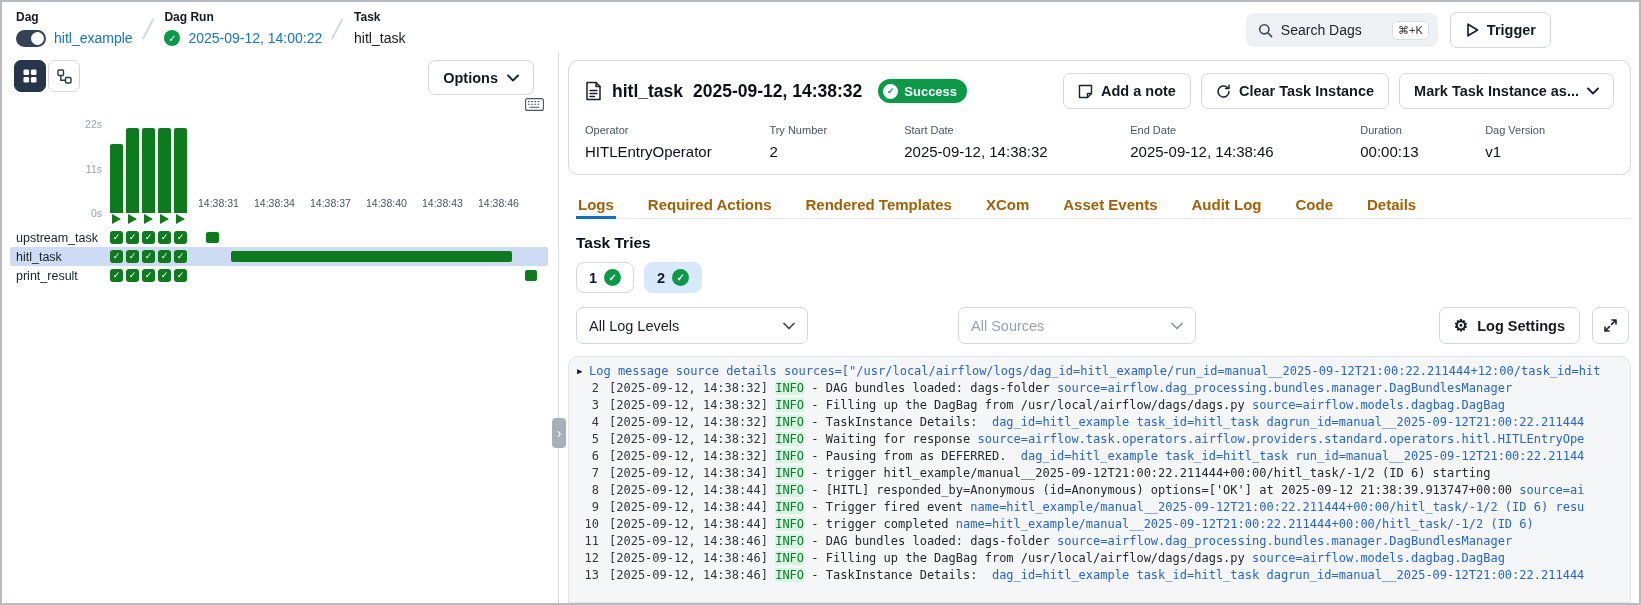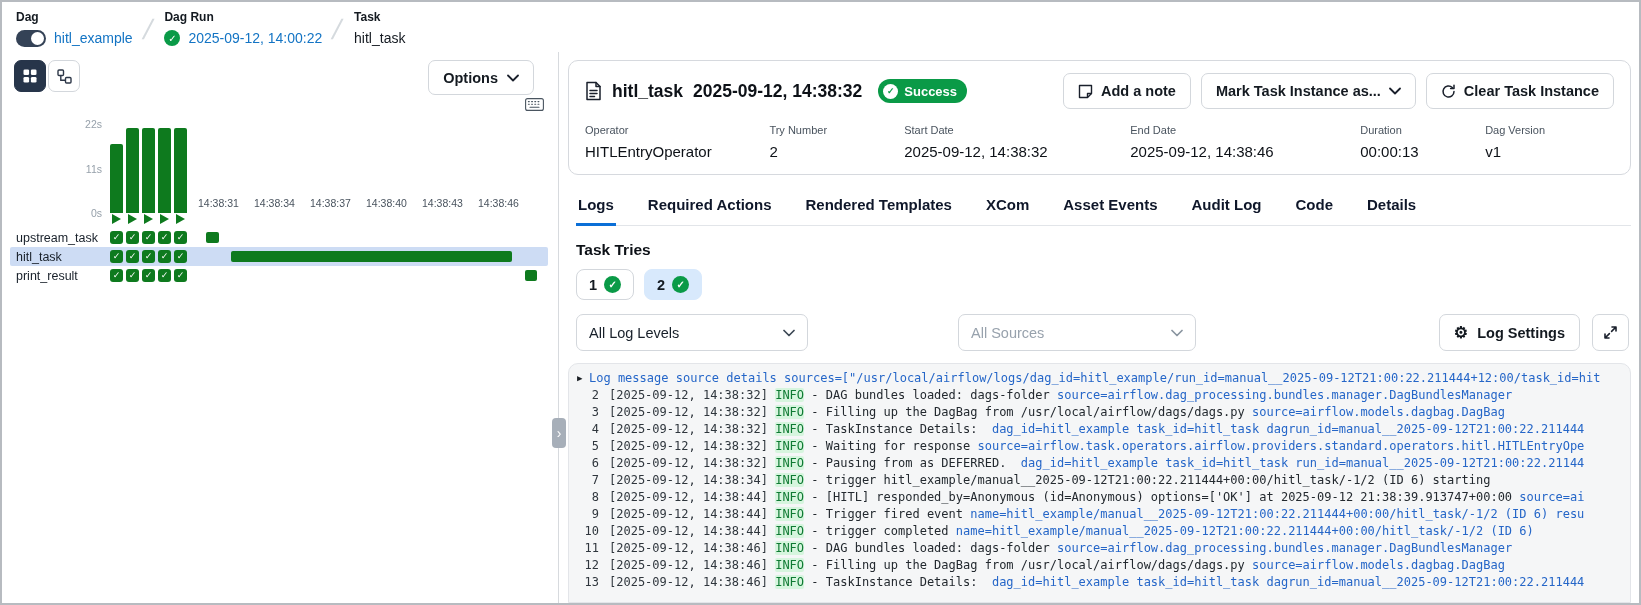--- a/index.html
+++ b/index.html
@@ -51,21 +51,21 @@
   .ti-card{border:1px solid #d6d9de;border-radius:10px;padding:12px 16px 14px;flex:none}
   .ti-title-row{display:flex;align-items:center;gap:10px}
   .ti-title{font-size:17.5px;font-weight:700;display:flex;gap:10px;color:#0d1117}
   .badge{display:inline-flex;align-items:center;gap:6px;background:var(--success,#0a9a47);border-radius:14px;height:24px;padding:0 10px 0 5px;color:#fff;font-size:13px;font-weight:600;margin-left:6px}
   .badge .bcheck{width:15px;height:15px;border-radius:50%;background:#fff;color:var(--success,#0a9a47);font-size:9px;display:flex;align-items:center;justify-content:center;font-weight:700}
   .actions{margin-left:auto;display:flex;gap:10px}
   .meta-row{display:flex;margin-top:15px}
   .meta-label{font-size:11px;color:#49535e;margin-bottom:7px}
   .meta-value{font-size:15px;color:#0d1117}
   .tabs{display:flex;gap:30px;margin:12px 0 0 8px;border-bottom:1px solid #e2e5e9;flex:none}
-  .tab{padding:9px 2px 10px;font-size:15px;font-weight:600;color:#0f172a;cursor:pointer;border-bottom:3px solid transparent;margin-bottom:-1px}
+  .tab{padding:9px 2px 3px;font-size:15px;font-weight:600;color:#a16207;cursor:pointer;border-bottom:3px solid transparent;margin-bottom:-1px}
   .tab.active{font-weight:700;border-bottom-color:var(--accent,#0b6fd7)}
   .tries-label{margin:15px 0 10px 8px;font-size:15.5px;font-weight:700;color:#0d1117}
   .tries{display:flex;gap:10px;margin-left:8px}
   .try-pill{display:inline-flex;align-items:center;gap:7px;height:31px;padding:0 12px;border-radius:8px;border:1px solid #d3d7dc;background:#fff;font-size:14.5px;font-weight:600;cursor:pointer;font-family:inherit;color:#141a21}
   .try-pill.selected{background:#d8e9fc;border-color:#d8e9fc}
   .check-circle{width:17px;height:17px;border-radius:50%;background:var(--success,#0a9a47);color:#fff;font-size:10px;display:inline-flex;align-items:center;justify-content:center}
   .filters{display:flex;margin:14px 2px 0 8px}
   .select{display:flex;align-items:center;justify-content:space-between;height:37px;border:1px solid #d3d7dc;border-radius:7px;padding:0 12px;font-size:14.5px;cursor:pointer;background:#fff}
   .select.levels{width:232px;color:#18202a}
   .select.sources{width:238px;margin-left:150px;color:#98a2ad}
@@ -111,20 +111,41 @@
           <a class="link">2025-09-12, 14:00:22</a>
         </div>
       </div>
       <div class="crumb-sep">/</div>
       <div class="crumb">
         <div class="crumb-label">Task</div>
         <div class="crumb-row">
             <span class="crumb-plain">hitl_task</span>
           </div>
       </div>
+    </div>
+    <div class="topbar-right">
+      <div class="searchbox">
+        <span>
+            <svg width="15" height="15" viewBox="0 0 15 15">
+              <circle cx="6.3" cy="6.3" r="4.6" fill="none" stroke="#3c4document" stroke-width="1.6"></circle>
+              <circle cx="6.3" cy="6.3" r="4.6" fill="none" stroke="#3d4855" stroke-width="1.6"></circle>
+              <path d="M9.8 9.8L13.6 13.6" stroke="#3d4855" stroke-width="1.6" stroke-linecap="round"></path>
+            </svg>
+          </span>
+        <span class="txt">Search Dags</span>
+        <span class="kbd">⌘+K</span>
+      </div>
+      <button class="btn">
+        <span>
+            <svg width="14" height="16" viewBox="0 0 14 16">
+              <path d="M3 2.2v11.6L12.6 8z" fill="none" stroke="#1a202c" stroke-width="1.7" stroke-linejoin="round"></path>
+            </svg>
+          </span>
+        <span>Trigger</span>
+      </button>
     </div>
   </header>
 
   <div class="main">
     <div class="divider-handle">
         <span>›</span>
       </div>
 
     <aside class="grid-panel">
       <button class="view-btn active" style="left:12px">
@@ -233,35 +254,35 @@
             <button class="btn">
               <span>
                   <svg width="15" height="15" viewBox="0 0 15 15" fill="none" stroke="#1a202c" stroke-width="1.4" stroke-linejoin="round">
                     <path d="M1.5 1.5h12v8l-4 4h-8z"></path>
                     <path d="M13.5 9.5h-4v4"></path>
                   </svg>
                 </span>
               <span>Add a note</span>
             </button>
             <button class="btn">
-              <span>Mark Task Instance as...</span>
-              <span>
-                  <svg width="12" height="8" viewBox="0 0 12 8">
-                    <path d="M1 1.5l5 5 5-5" fill="none" stroke="#1a202c" stroke-width="1.8" stroke-linecap="round" stroke-linejoin="round"></path>
-                  </svg>
-                </span>
-            </button>
-            <button class="btn">
               <span>
                   <svg width="15" height="15" viewBox="0 0 15 15" fill="none" stroke="#1a202c" stroke-width="1.5" stroke-linecap="round" stroke-linejoin="round">
                     <path d="M13 7.5a5.5 5.5 0 1 1-1.7-3.95"></path>
                     <path d="M13 1.2v3.4H9.6"></path>
                   </svg>
                 </span>
               <span>Clear Task Instance</span>
+            </button>
+            <button class="btn">
+              <span>Mark Task Instance as...</span>
+              <span>
+                  <svg width="12" height="8" viewBox="0 0 12 8">
+                    <path d="M1 1.5l5 5 5-5" fill="none" stroke="#1a202c" stroke-width="1.8" stroke-linecap="round" stroke-linejoin="round"></path>
+                  </svg>
+                </span>
             </button>
           </div>
         </div>
         <div class="meta-row" id="meta-row">
             <div class="meta-item" style="width: 186px;">
               <div class="meta-label">Operator</div>
               <div class="meta-value">HITLEntryOperator</div>
             </div>
             <div class="meta-item" style="width: 136px;">
               <div class="meta-label">Try Number</div>

